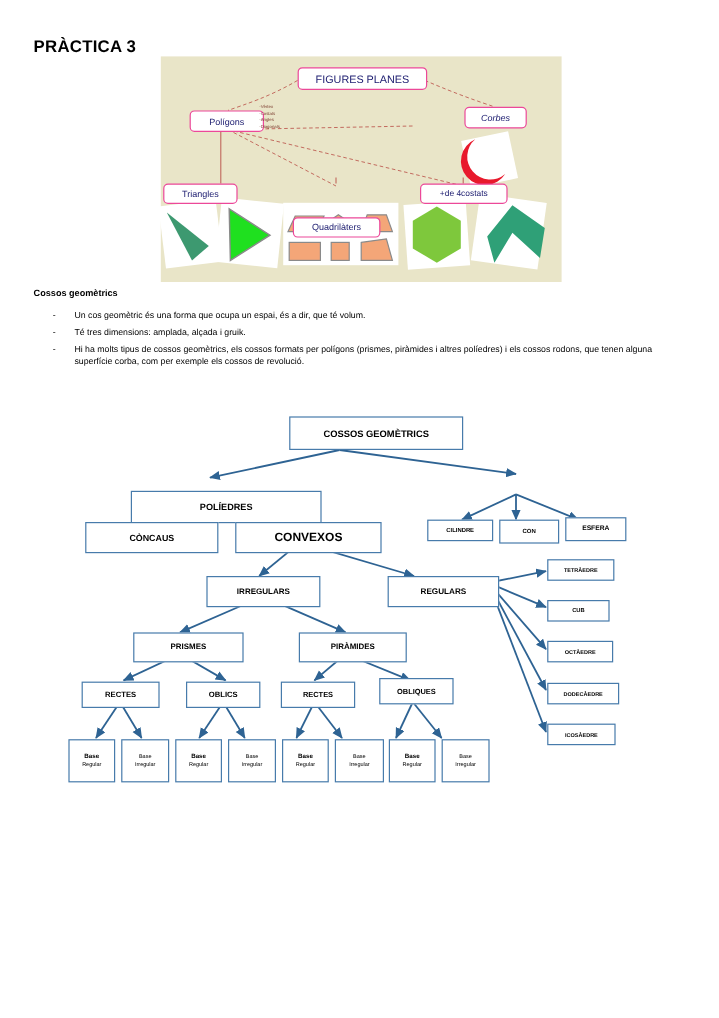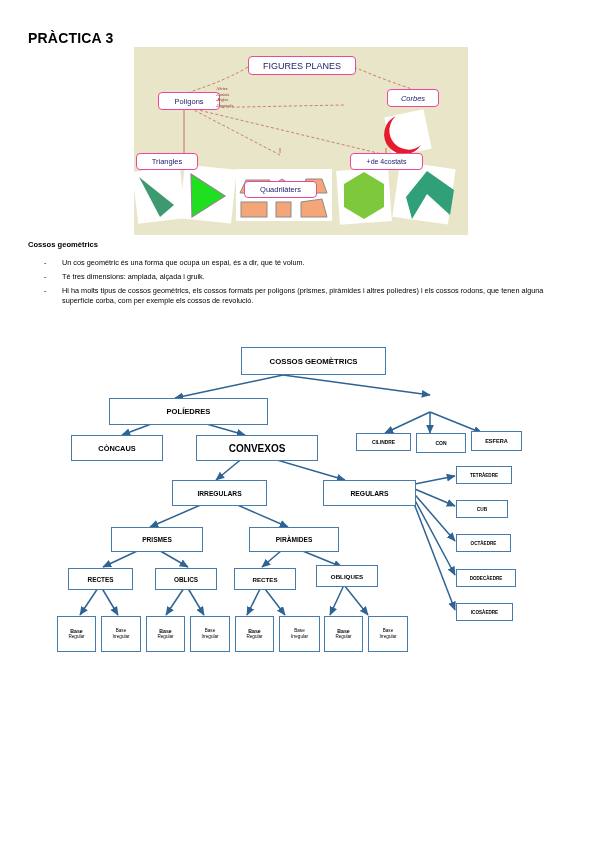--- a/index.html
+++ b/index.html
@@ -209,24 +209,24 @@
         <path d="M410 150 L 455 141"></path>
         <path d="M410 152 L 455 171"></path>
         <path d="M410 154 L 455 206"></path>
         <path d="M410 156 L 455 240"></path>
         <path d="M410 158 L 455 275"></path>
       </g>
     </svg>
 
     <div class="bbox" style="left:241px;top:12px;width:145px;height:28px;font-size:7.8px;">COSSOS GEOMÈTRICS</div>
 
-    <div class="bbox" style="left:109px;top:63px;width:159px;height:27px;font-size:7.6px;">POLÍEDRES</div>
-
-
-    <div class="bbox" style="left:71px;top:100px;width:92px;height:26px;font-size:7.4px;">CÒNCAUS</div>
+    <div class="bbox" style="left:109px;top:74px;width:159px;height:27px;font-size:7.6px;">POLÍEDRES</div>
+
+
+    <div class="bbox" style="left:71px;top:100px;width:111px;height:26px;font-size:7.4px;">CÒNCAUS</div>
 
     <div class="bbox" style="left:196px;top:100px;width:122px;height:26px;font-size:10px;">CONVEXOS</div>
 
     <div class="bbox" style="left:356px;top:98px;width:55px;height:18px;font-size:4.9px;">CILINDRE</div>
     <div class="bbox" style="left:416px;top:98px;width:50px;height:20px;font-size:5px;">CON</div>
     <div class="bbox" style="left:471px;top:96px;width:51px;height:20px;font-size:5.6px;">ESFERA</div>
 
     <div class="bbox" style="left:172px;top:145px;width:95px;height:26px;font-size:6.7px;">IRREGULARS</div>
     <div class="bbox" style="left:323px;top:145px;width:93px;height:26px;font-size:6.8px;">REGULARS</div>
 

